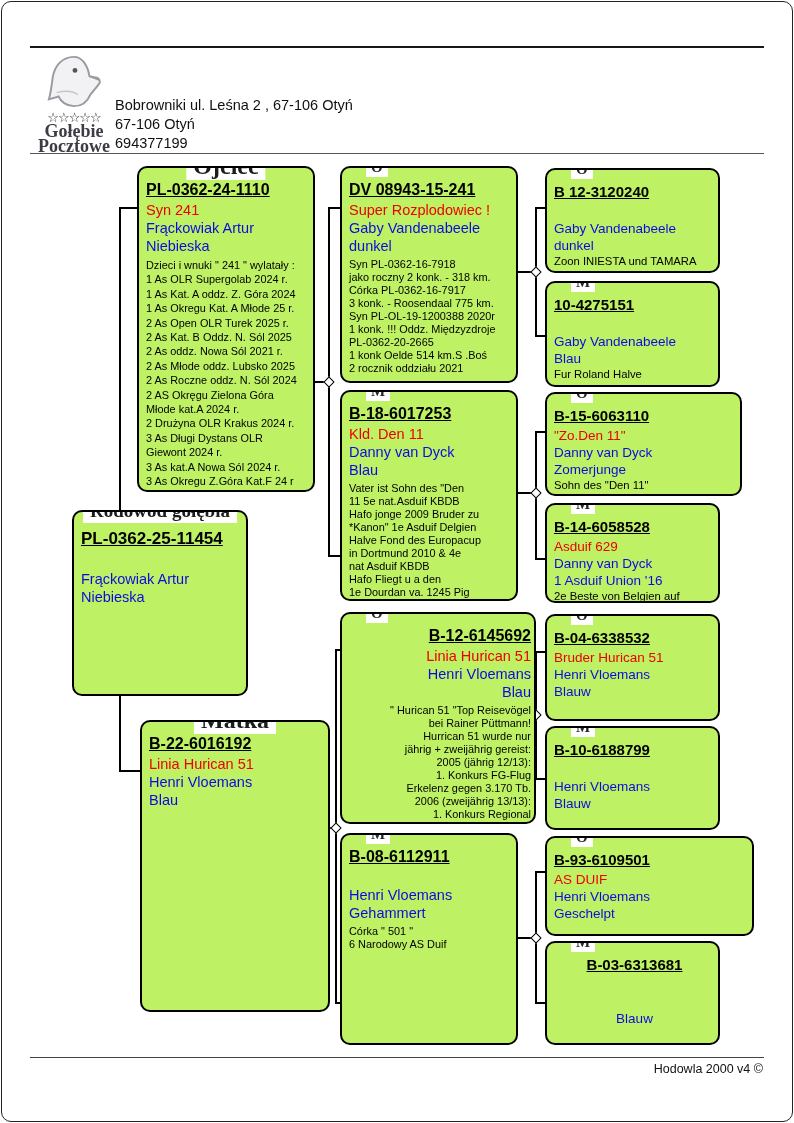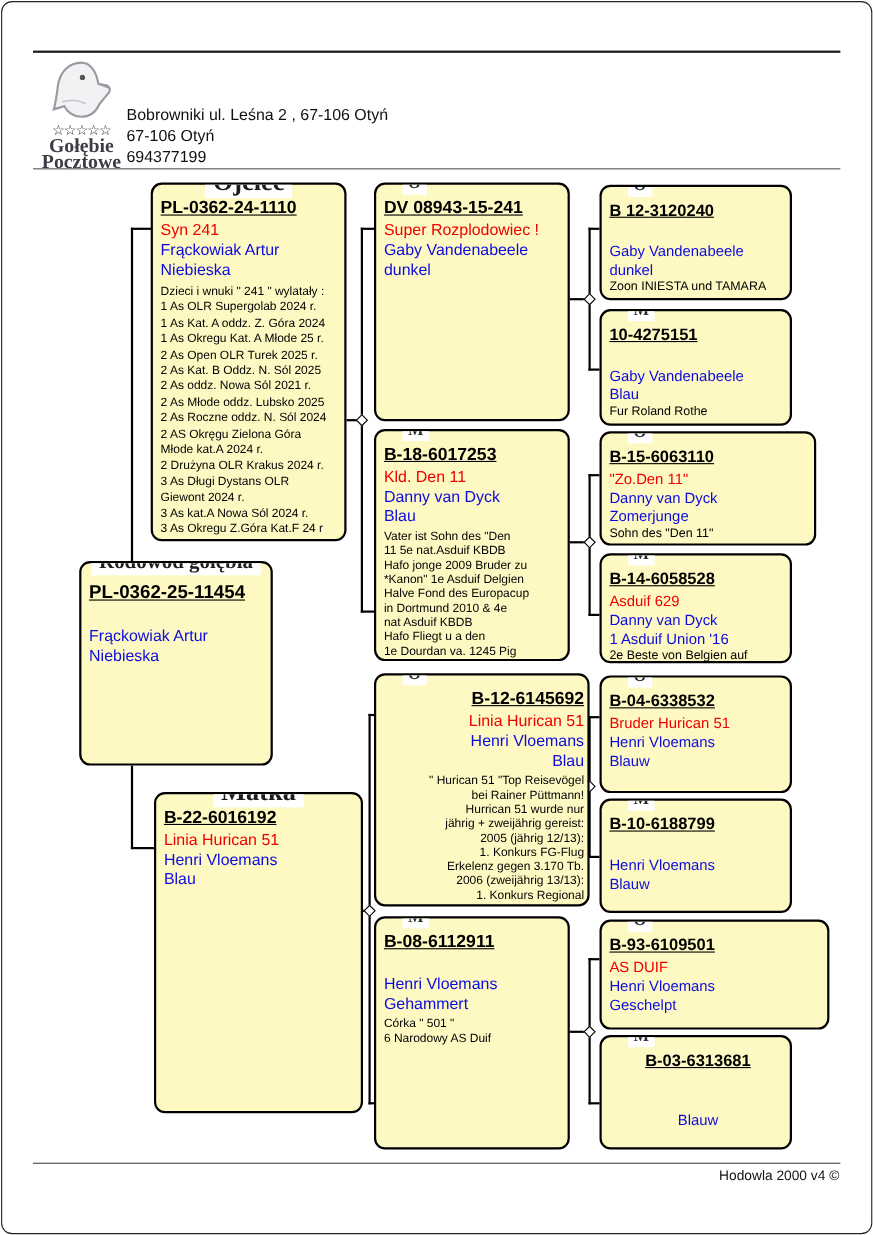--- a/index.html
+++ b/index.html
@@ -14,21 +14,21 @@
 
   
   .logo { position:absolute; left:34px; top:54px; width:80px; text-align:center; color:#3c3c46; }
   .logo .stars { font-size:13px; letter-spacing:-1px; color:#26262c; line-height:13px; margin-top:-3px; }
   .logo .logo-line { font-family:"Liberation Serif", serif; font-weight:bold; font-size:18px; line-height:15px; }
   h1.breeder { position:absolute; left:114px; top:50px; margin:0; font-size:27px; font-weight:bold; color:#000;
     border-bottom:2.5px solid #000; padding:0 8px 2px 0; letter-spacing:.3px; font-family:"Liberation Sans",sans-serif; }
   .addr { position:absolute; left:115px; font-size:14.5px; color:#101010; line-height:19px; }
 
   
-  .pbox { position:absolute; background:#fef9c3; border:2px solid #000; border-radius:10px;
+  .pbox { position:absolute; background:#bef264; border:2px solid #000; border-radius:10px;
     padding:12px 3px 3px 7px; box-sizing:border-box; overflow:hidden; }
   .box-label { position:absolute; top:-11px; left:24px; background:#fff; padding:0 5px;
     font-family:"Liberation Serif", serif; font-weight:bold; font-size:15px; color:#26262c; line-height:20px; }
   .box-title { position:absolute; top:-16px; left:50%; transform:translateX(-50%); background:#fff; padding:0 7px;
     font-family:"Liberation Serif", serif; font-weight:bold; color:#1c1c1c; white-space:nowrap; }
   .title-lg { font-size:24px; line-height:28px; }
   .title-md { font-size:19px; line-height:24px; top:-13px; }
   .ring { font-size:16px; font-weight:bold; text-decoration:underline; color:#000; line-height:19px; margin-bottom:2px; white-space:nowrap; }
   .ring-lg { font-size:17px; line-height:22px; }
   .red  { color:#ee0000; }
@@ -152,20 +152,29 @@
     <div class="blue">Henri Vloemans
 Blau</div>
   </div>
 
   <div class="pbox" style="left:340px;top:166px;width:178px;height:217px;">
     <div class="box-label">O</div>
     <div class="ring">DV 08943-15-241</div>
     <div class="red">Super Rozplodowiec !</div>
     <div class="blue">Gaby Vandenabeele
 dunkel</div>
+    <div class="desc">Syn PL-0362-16-7918
+jako roczny 2 konk. - 318 km.
+Córka PL-0362-16-7917
+3 konk. - Roosendaal 775 km.
+Syn PL-OL-19-1200388 2020r
+1 konk. !!! Oddz. Międzyzdroje
+PL-0362-20-2665
+1 konk Oelde 514 km.S .Boś
+2 rocznik oddziału 2021</div>
   </div>
 
   <div class="pbox" style="left:340px;top:390px;width:178px;height:211px;">
     <div class="box-label">M</div>
     <div class="ring">B-18-6017253</div>
     <div class="red">Kld. Den 11</div>
     <div class="blue">Danny van Dyck
 Blau</div>
     <div class="desc">Vater ist Sohn des "Den
 11 5e nat.Asduif KBDB
@@ -213,21 +222,21 @@
 dunkel</div>
     <div class="desc">Zoon INIESTA und TAMARA</div>
   </div>
 
   <div class="pbox g4" style="left:545px;top:281px;width:175px;height:106px;">
     <div class="box-label">M</div>
     <div class="ring">10-4275151</div>
     <div class="red"></div>
     <div class="blue">Gaby Vandenabeele
 Blau</div>
-    <div class="desc">Fur Roland Rothe</div>
+    <div class="desc">Fur Roland Halve</div>
   </div>
 
   <div class="pbox g4" style="left:545px;top:392px;width:197px;height:104px;">
     <div class="box-label">O</div>
     <div class="ring">B-15-6063110</div>
     <div class="red">"Zo.Den 11"</div>
     <div class="blue">Danny van Dyck
 Zomerjunge</div>
     <div class="desc">Sohn des "Den 11"</div>
   </div>

